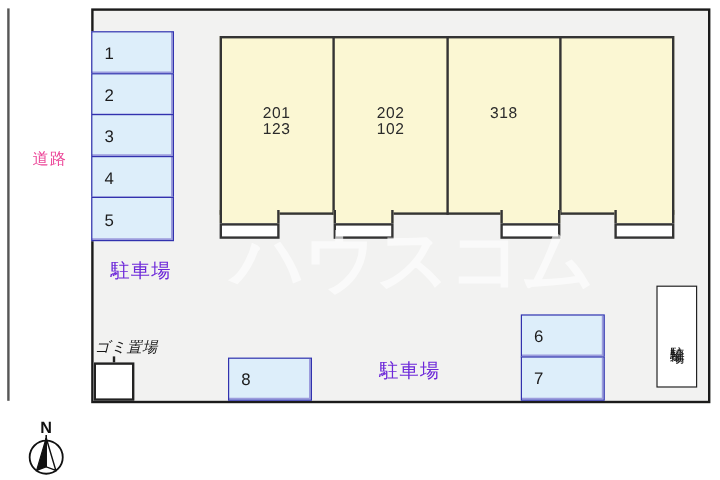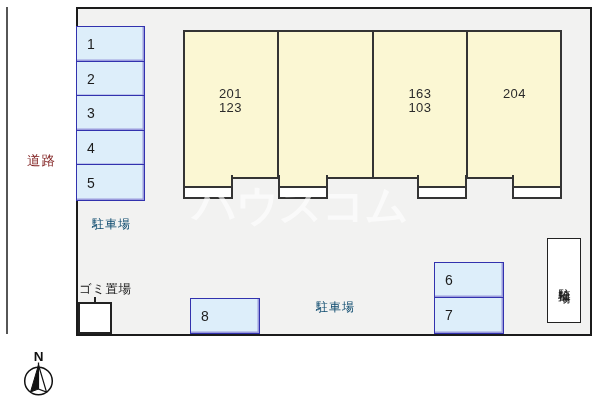--- a/index.html
+++ b/index.html
@@ -4,21 +4,21 @@
 <style>
   * { margin:0; padding:0; box-sizing:border-box; }
   html,body { background:#ffffff; }
   body { font-family:"Liberation Sans","DejaVu Sans",sans-serif; }
   #canvas {
     position:relative; width:600px; height:400px; background:#ffffff;
     overflow:hidden;
   }
   
   .road-line { position:absolute; left:6px; top:7px; width:2px; height:327px; background:#565656; }
-  .road-label { position:absolute; left:27px; top:152px; font-size:13.5px; color:#7f1d1d; letter-spacing:1px; }
+  .road-label { position:absolute; left:27px; top:124px; font-size:13.5px; color:#ec4899; letter-spacing:1px; }
   
   .site {
     position:absolute; left:76px; top:7px; width:516px; height:329px;
     background:#f2f2f1; border:2px solid #1b1b1b;
   }
   
   .pspace {
     position:absolute; background:#ddeefa; border:1.5px solid #3232ae;
     box-shadow: inset -1.5px -1.5px 0 #9c9cdd;
     display:flex; align-items:center; padding-left:10px;
@@ -36,38 +36,38 @@
   }
   .porch-ext {
     position:absolute; top:166px; height:11px; width:50px; background:#fbf7d3;
     border-left:2px solid #343434; border-right:2px solid #343434;
   }
   .porch-box {
     position:absolute; top:177px; height:12.5px; width:50px; background:#ffffff;
     border:2px solid #343434;
   }
   
-  .area-label { position:absolute; font-size:12px; color:#0c4a6e; letter-spacing:1px; }
-  .garbage-label { position:absolute; left:1px; top:272px; font-size:12.5px; color:#161616; letter-spacing:0.5px; }
+  .area-label { position:absolute; font-size:16px; color:#6d28d9; letter-spacing:1px; }
+  .garbage-label { position:absolute; left:1px; top:272px; font-size:12.5px; color:#161616; letter-spacing:0.5px;font-style:italic; }
   .garbage-tick { position:absolute; left:16px; top:288px; width:1.5px; height:16px; background:#222; }
   .garbage-box { position:absolute; left:0px; top:293px; width:34px; height:32px; background:#ffffff; border:2px solid #222; }
   
   .bicycle-box {
     position:absolute; left:469px; top:229px; width:34px; height:85px;
     background:#ffffff; border:1.5px solid #222;
     display:flex; align-items:center; justify-content:center;
   }
   .bicycle-text {
     writing-mode:vertical-rl; text-orientation:upright;
     font-size:12px; letter-spacing:2px; color:#161616;
   }
   
   .watermark {
     position:absolute; left:115px; top:168px; z-index:50; pointer-events:none;
-    font-size:43px; font-weight:bold; color:rgba(255,255,255,0.62);
+    font-size:60px; font-weight:bold; color:rgba(255,255,255,0.62);
     letter-spacing:-1px; white-space:nowrap;
   }
   
   .compass { position:absolute; left:18px; top:346px; width:42px; height:54px; }
 </style>
 </head>
 <body>
 
 <div id="canvas">
 
@@ -94,26 +94,28 @@
 
     <div class="building-main"></div>
     <div class="unit-divider" style="left:199px;"></div>
     <div class="unit-divider" style="left:294px;"></div>
     <div class="unit-divider" style="left:388px;"></div>
 
     <div class="unit-label" style="left:112.5px;">
       <div>201</div>
       <div>123</div>
     </div>
+    <div class="unit-label" style="left:207.5px;">
+      <div>202</div>
+      <div>102</div>
+    </div>
     <div class="unit-label" style="left:302px;">
-      <div>163</div>
-      <div>103</div>
+      <div>318</div>
     </div>
     <div class="unit-label" style="left:396.5px;">
-      <div>204</div>
     </div>
 
     <div class="porch-ext" style="left:105px;"></div>
     <div class="porch-box" style="left:105px;"></div>
     <div class="porch-ext" style="left:200px;"></div>
     <div class="porch-box" style="left:200px;"></div>
     <div class="porch-ext" style="left:339px;"></div>
     <div class="porch-box" style="left:339px;"></div>
     <div class="porch-ext" style="left:434px;"></div>
     <div class="porch-box" style="left:434px;"></div>

